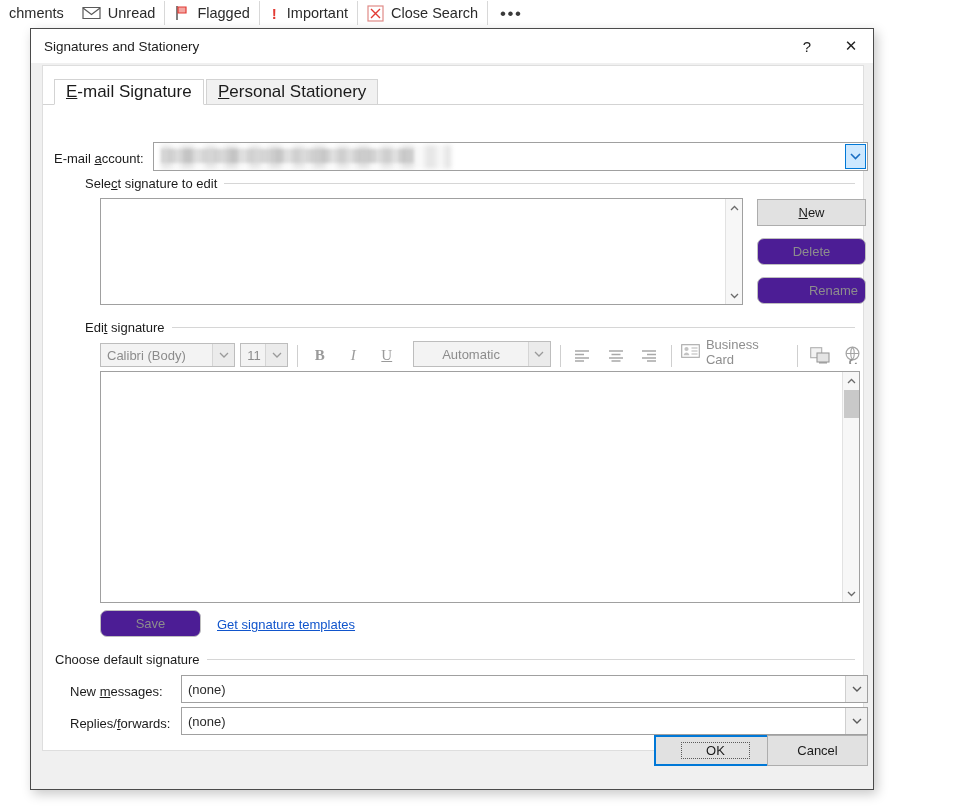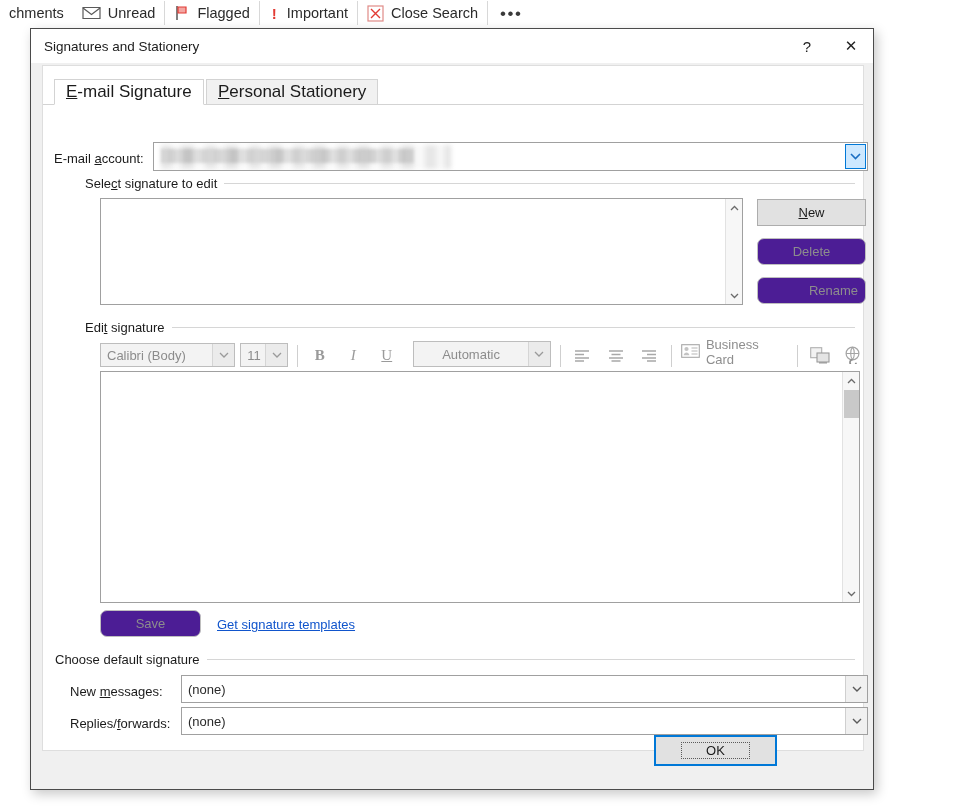--- a/index.html
+++ b/index.html
@@ -610,14 +610,17 @@
             <path d="M1 1l4 4 4-4" fill="none" stroke="#5a5a5a" stroke-width="1.4"></path>
           </svg>
       </div>
     </div>
 
   </div>
 
   <div class="btn default" style="left:623px; top:706px; width:123px; height:31px;">
     <span class="inner">OK</span>
   </div>
+  <div class="btn" style="left:736px; top:706px; width:101px; height:31px;">
+    <span>Cancel</span>
+  </div>
 
 </div>
 
 </body></html>

